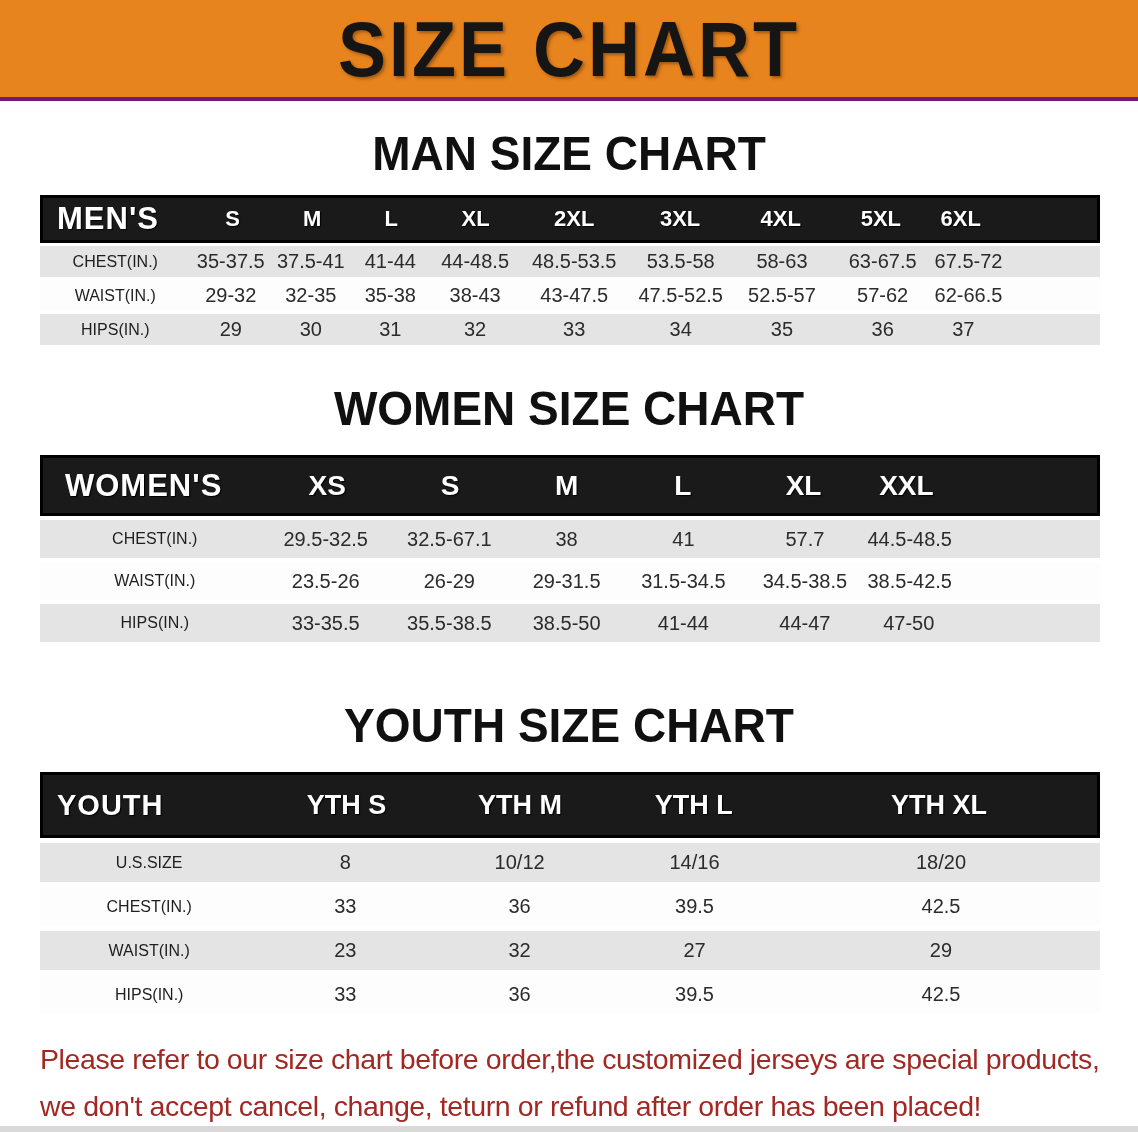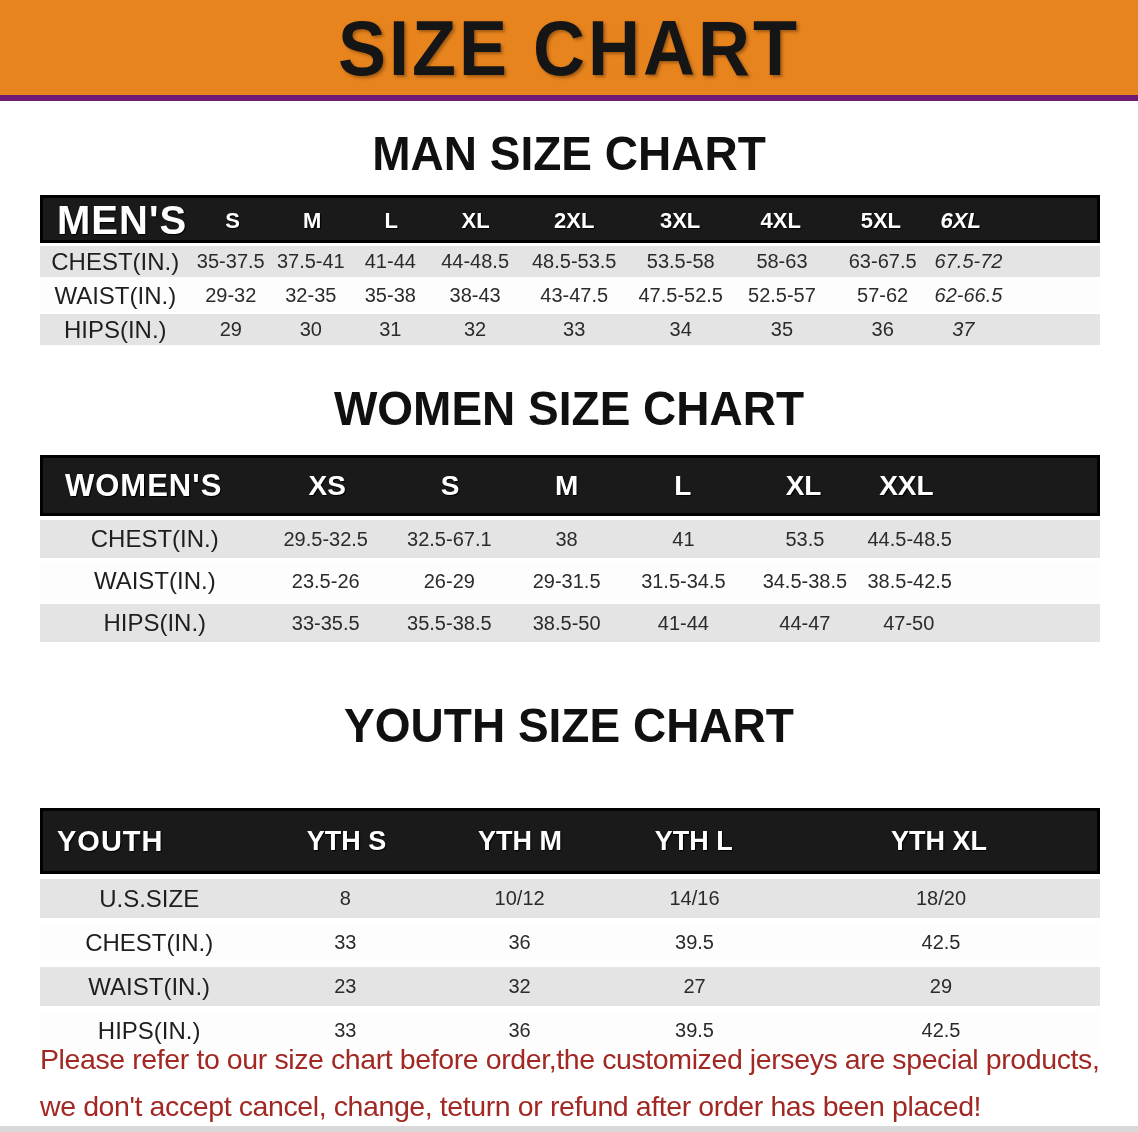--- a/index.html
+++ b/index.html
@@ -9,21 +9,21 @@
     position: relative;
     font-family: "Liberation Sans", sans-serif;
     overflow: hidden;
   }
 
   
   .banner {
     position: absolute; top: 0; left: 0;
     width: 1138px; height: 101px;
     background: var(--accent, #E8841E);
-    border-bottom: 6px solid #701a75;
+    border-bottom: 4px solid #701a75;
     display: flex; align-items: center; justify-content: center;
   }
   .banner-title {
     font-size: 72px; font-weight: 900; color: #151515;
     letter-spacing: 3px;
     transform: scaleY(1.08);
     text-shadow: 2px 2px 3px rgba(70, 35, 0, 0.45);
     white-space: nowrap;
   }
 
@@ -39,21 +39,21 @@
   .heading-men   { top: 126px; }
   .heading-women { top: 381px; }
   .heading-youth { top: 698px; }
 
   
   .size-table {
     position: absolute; left: 40px; width: 1060px;
   }
   .tbl-0 { top: 195px; }
   .tbl-1 { top: 455px; }
-  .tbl-2 { top: 808px; }
+  .tbl-2 { top: 772px; }
 
   .row { display: grid; align-items: center; }
 
   .tbl-0 .row { grid-template-columns: 14.2% 7.6% 7.5% 7.5% 8.5% 10.2% 9.9% 9.2% 9.8% 1fr; }
   .tbl-1 .row { grid-template-columns: 20.3% 12.2% 11.3% 11.0% 11.2% 11.9% 1fr; padding-left: 8px; }
   .tbl-2 .row { grid-template-columns: 20.6% 16.4% 16.5% 16.5% 1fr; }
 
   .header-row {
     background: var(--headerBg, #1A1A1A);
     border: 3px solid #000;
@@ -63,44 +63,44 @@
   .tbl-1 .header-row { height: 61px; }
   .tbl-2 .header-row { height: 66px; }
 
   .cell { text-align: center; white-space: nowrap; }
 
   .header-label {
     text-align: left; padding-left: 14px;
     font-weight: 700; letter-spacing: 1px;
     text-shadow: 1px 1px 1px #000;
   }
-  .tbl-0 .header-label { font-size: 40px; }
+  .tbl-0 .header-label { font-size: 31px; }
   .tbl-1 .header-label { font-size: 31px; }
   .tbl-2 .header-label { font-size: 29px; }
 
   .header-size {
     font-weight: 600;
     text-shadow: 1px 1px 1px #000;
   }
   .tbl-0 .header-size { font-size: 22px; }
   .tbl-1 .header-size { font-size: 28px; }
   .tbl-2 .header-size { font-size: 27px; }
 
   .body-row { color: #2b2b2b; font-size: 20px; }
   .tbl-0 .body-row { height: 31px; margin-top: 3px; }
   .tbl-1 .body-row { height: 38px; margin-top: 4px; }
   .tbl-2 .body-row { height: 39px; margin-top: 5px; }
 
   .body-row.gray  { background: var(--rowGray, #E4E4E5); }
   .body-row.white { background: #fdfdfd; }
 
-  .label-cell { font-size: 24px; color: #1e1e1e; }
-
-  
-  .tbl-0 .row > .cell:last-child { padding-right: 108px; font-style: italic; }
+  .label-cell { font-size: 16px; color: #1e1e1e; }
+
+  
+  .tbl-0 .row > .cell:last-child { padding-right: 108px; }
   .tbl-1 .row > .cell:last-child { padding-right: 150px; text-align: center; }
   .tbl-2 .row > .cell:last-child { }
 
   
   .disclaimer {
     position: absolute; top: 1036px; left: 0; width: 1138px;
     color: var(--warnRed, #A12823);
     text-align: left;
   }
   .disclaimer p {
@@ -186,21 +186,21 @@
       <div class="cell header-size">L</div>
       <div class="cell header-size">XL</div>
       <div class="cell header-size">XXL</div>
     </div>
     <div class="row body-row gray">
       <div class="cell label-cell">CHEST(IN.)</div>
       <div class="cell value-cell">29.5-32.5</div>
       <div class="cell value-cell">32.5-67.1</div>
       <div class="cell value-cell">38</div>
       <div class="cell value-cell">41</div>
-      <div class="cell value-cell">53.5</div>
+      <div class="cell value-cell">57.7</div>
       <div class="cell value-cell">44.5-48.5</div>
     </div>
     <div class="row body-row white">
       <div class="cell label-cell">WAIST(IN.)</div>
       <div class="cell value-cell">23.5-26</div>
       <div class="cell value-cell">26-29</div>
       <div class="cell value-cell">29-31.5</div>
       <div class="cell value-cell">31.5-34.5</div>
       <div class="cell value-cell">34.5-38.5</div>
       <div class="cell value-cell">38.5-42.5</div>

